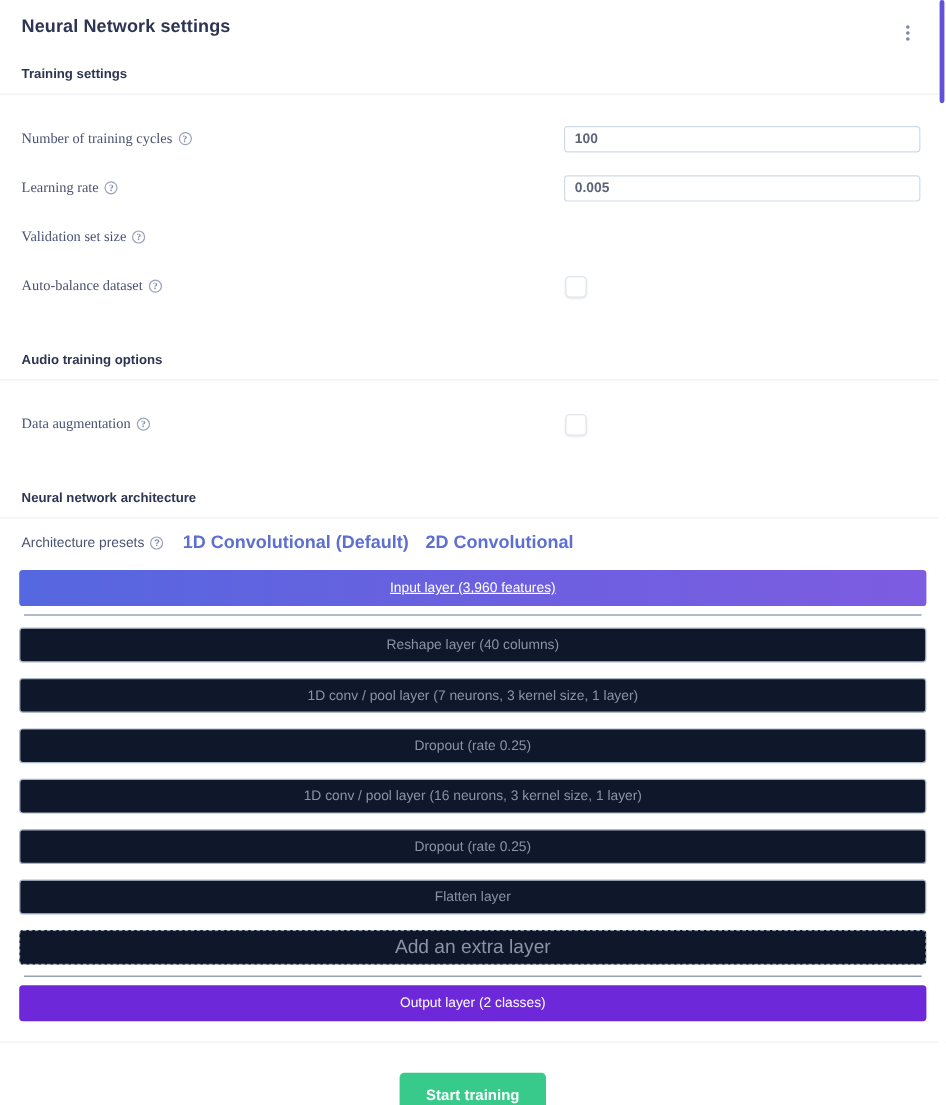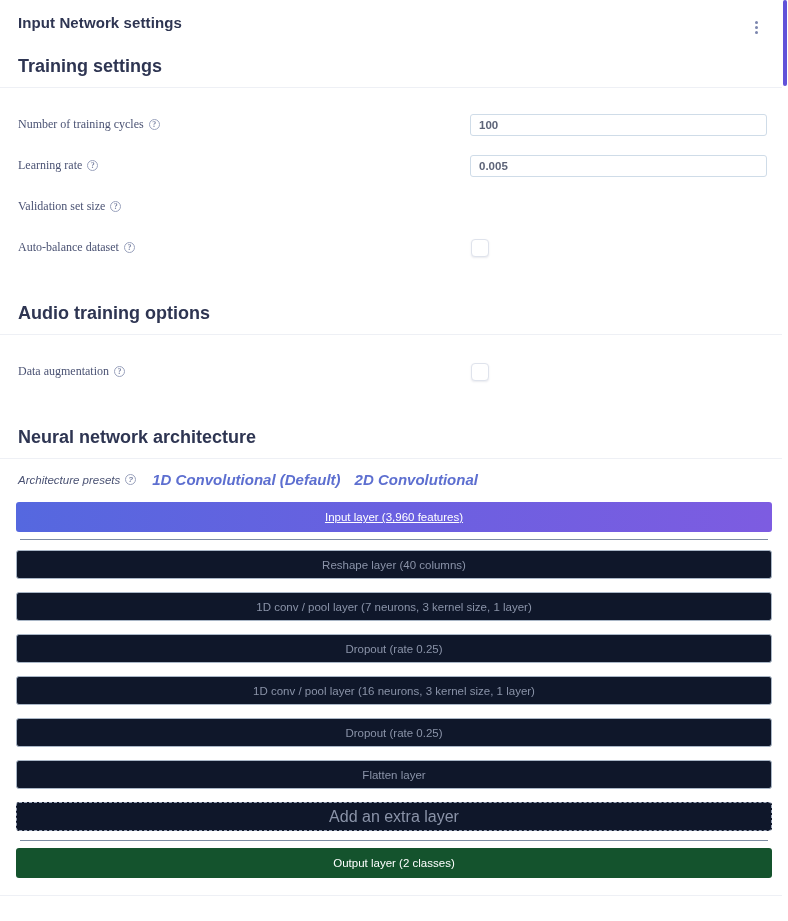--- a/index.html
+++ b/index.html
@@ -58,21 +58,21 @@
   .kebab span {
     display: block;
     width: 3px; height: 3px;
     border-radius: 50%;
     background: #7b85ad;
   }
 
   
   .section-head {
     padding: 6px 18px 10px 18px;
-    font-size: 18px;
+    font-size: 11px;
     font-weight: bold;
     color: #2e3552;
     border-bottom: 1px solid #eef0f5;
   }
 
   
   .form-row {
     display: flex;
     align-items: center;
     padding: 0 18px;
@@ -130,21 +130,20 @@
   .spacer-lg { height: 29px; }
   .spacer-md { height: 16px; }
 
   
   .preset-row {
     display: flex;
     align-items: center;
     padding: 12px 18px 8px 18px;
     gap: 14px;
     font-size: 11.5px;
-    font-style: italic;
   }
   .preset-label {
     color: #4a5273;
     display: flex;
     align-items: center;
     gap: 5px;
     margin-right: 2px;
   }
   .preset-link {
     color: #5d6fd0;
@@ -165,21 +164,21 @@
     font-size: 11.5px;
     color: #ffffff;
     margin-bottom: 7px;
     cursor: pointer;
   }
   .layer-input {
     background: linear-gradient(90deg, #5568df 0%, #6a60e0 50%, #7d5ce1 100%);
     text-decoration: underline;
   }
   .layer-output {
-    background: #14532d;
+    background: #6d28d9;
     margin-top: 7px;
     margin-bottom: 0;
   }
   .rule {
     height: 1px;
     background: #7e8da3;
     margin: 7px 0 10px 4px;
     width: calc(100% - 8px);
   }
   .rule.bottom { margin: 9px 0 0 4px; }
@@ -236,21 +235,21 @@
 </head>
 <body>
 
 <div class="page">
 
   <div class="scrollbar-track">
     <div class="scrollbar-thumb"></div>
   </div>
 
   <div class="card-header">
-    <div class="card-title">Input Network settings</div>
+    <div class="card-title">Neural Network settings</div>
     <div class="kebab">
       <span></span>
       <span></span>
       <span></span>
     </div>
   </div>
 
   <div class="section-head">Training settings</div>
 
   <div class="spacer-md"></div>

